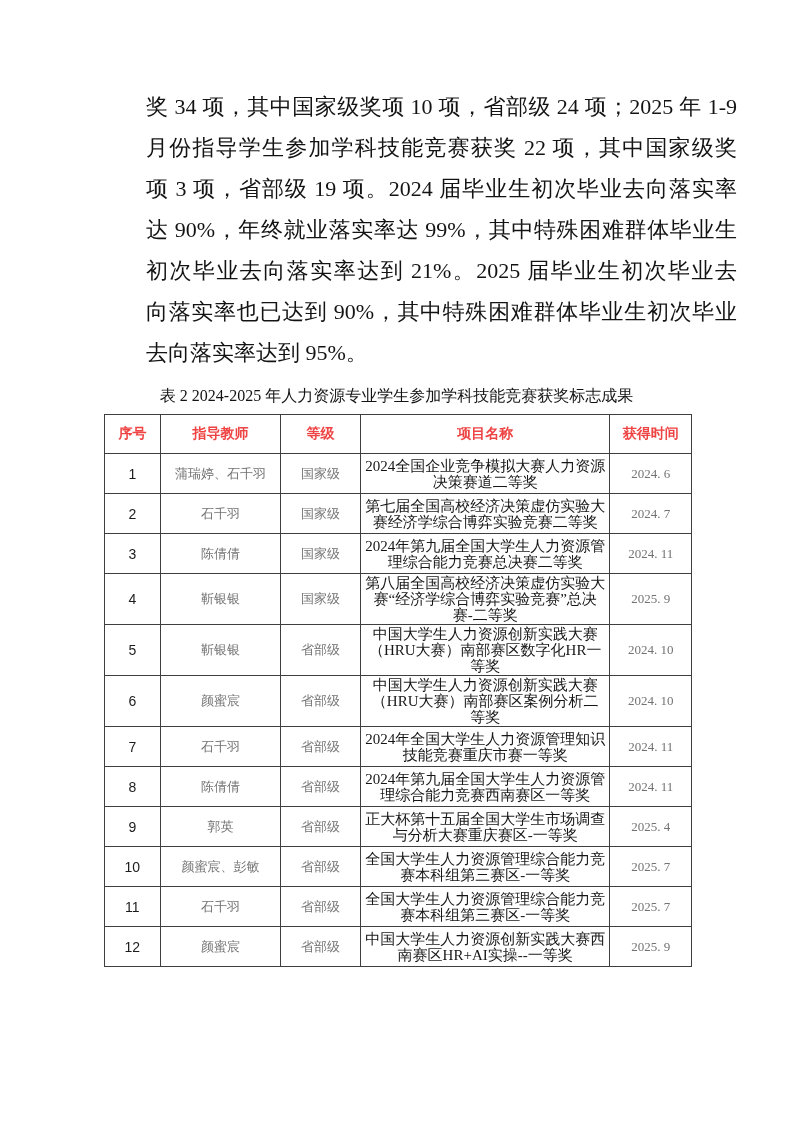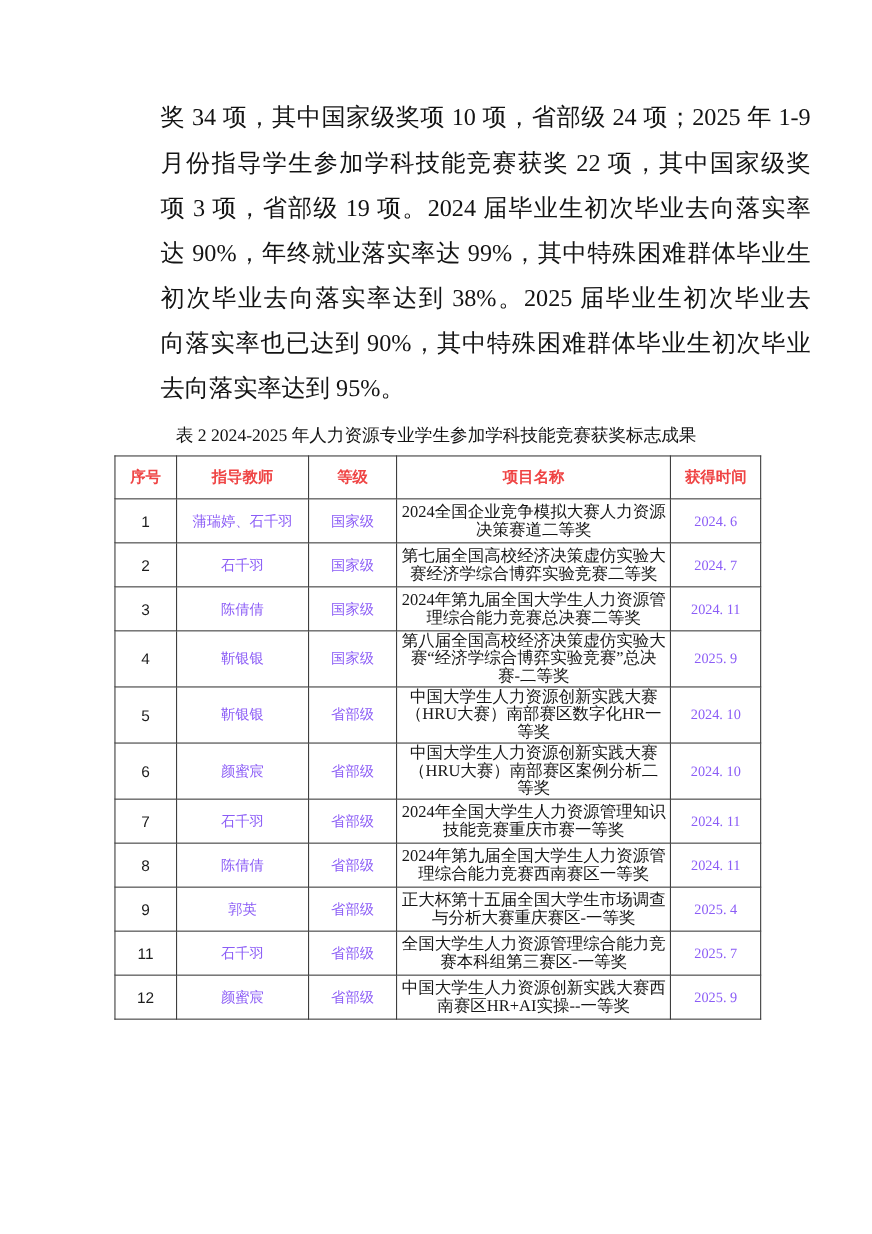--- a/index.html
+++ b/index.html
@@ -79,40 +79,40 @@
   table.awards td {
     height: 37px;
   }
   td.c0 {
     font-family: "Liberation Sans", "DejaVu Sans", sans-serif;
     font-size: 14px;
     color: #1c1c1c;
   }
   td.c1, td.c2, td.c4 {
     font-size: 13px;
-    color: #8b5cf6;
+    color: #737373;
   }
   td.c3 {
     font-size: 15px;
     line-height: 16px;
     color: #161616;
     padding: 2px 6px;
   }
 </style>
 </head>
 <body>
 
 <div class="page">
 
   <div class="paragraph">
     <div class="para-line">奖 34 项，其中国家级奖项 10 项，省部级 24 项；2025 年 1-9</div>
     <div class="para-line">月份指导学生参加学科技能竞赛获奖 22 项，其中国家级奖</div>
     <div class="para-line">项 3 项，省部级 19 项。2024 届毕业生初次毕业去向落实率</div>
     <div class="para-line">达 90%，年终就业落实率达 99%，其中特殊困难群体毕业生</div>
-    <div class="para-line">初次毕业去向落实率达到 38%。2025 届毕业生初次毕业去</div>
+    <div class="para-line">初次毕业去向落实率达到 21%。2025 届毕业生初次毕业去</div>
     <div class="para-line">向落实率也已达到 90%，其中特殊困难群体毕业生初次毕业</div>
     <div class="para-line last">去向落实率达到 95%。</div>
   </div>
 
   <div class="table-title">表 2 2024-2025 年人力资源专业学生参加学科技能竞赛获奖标志成果</div>
 
   <table class="awards">
     <colgroup>
       <col style="width:9.5%">
       <col style="width:20.5%">
@@ -187,20 +187,27 @@
           <td class="c4">2024. 11</td>
         </tr>
         <tr>
           <td class="c0">9</td>
           <td class="c1">郭英</td>
           <td class="c2">省部级</td>
           <td class="c3">正大杯第十五届全国大学生市场调查与分析大赛重庆赛区-一等奖</td>
           <td class="c4">2025. 4</td>
         </tr>
         <tr>
+          <td class="c0">10</td>
+          <td class="c1">颜蜜宸、彭敏</td>
+          <td class="c2">省部级</td>
+          <td class="c3">全国大学生人力资源管理综合能力竞赛本科组第三赛区-一等奖</td>
+          <td class="c4">2025. 7</td>
+        </tr>
+        <tr>
           <td class="c0">11</td>
           <td class="c1">石千羽</td>
           <td class="c2">省部级</td>
           <td class="c3">全国大学生人力资源管理综合能力竞赛本科组第三赛区-一等奖</td>
           <td class="c4">2025. 7</td>
         </tr>
         <tr>
           <td class="c0">12</td>
           <td class="c1">颜蜜宸</td>
           <td class="c2">省部级</td>

